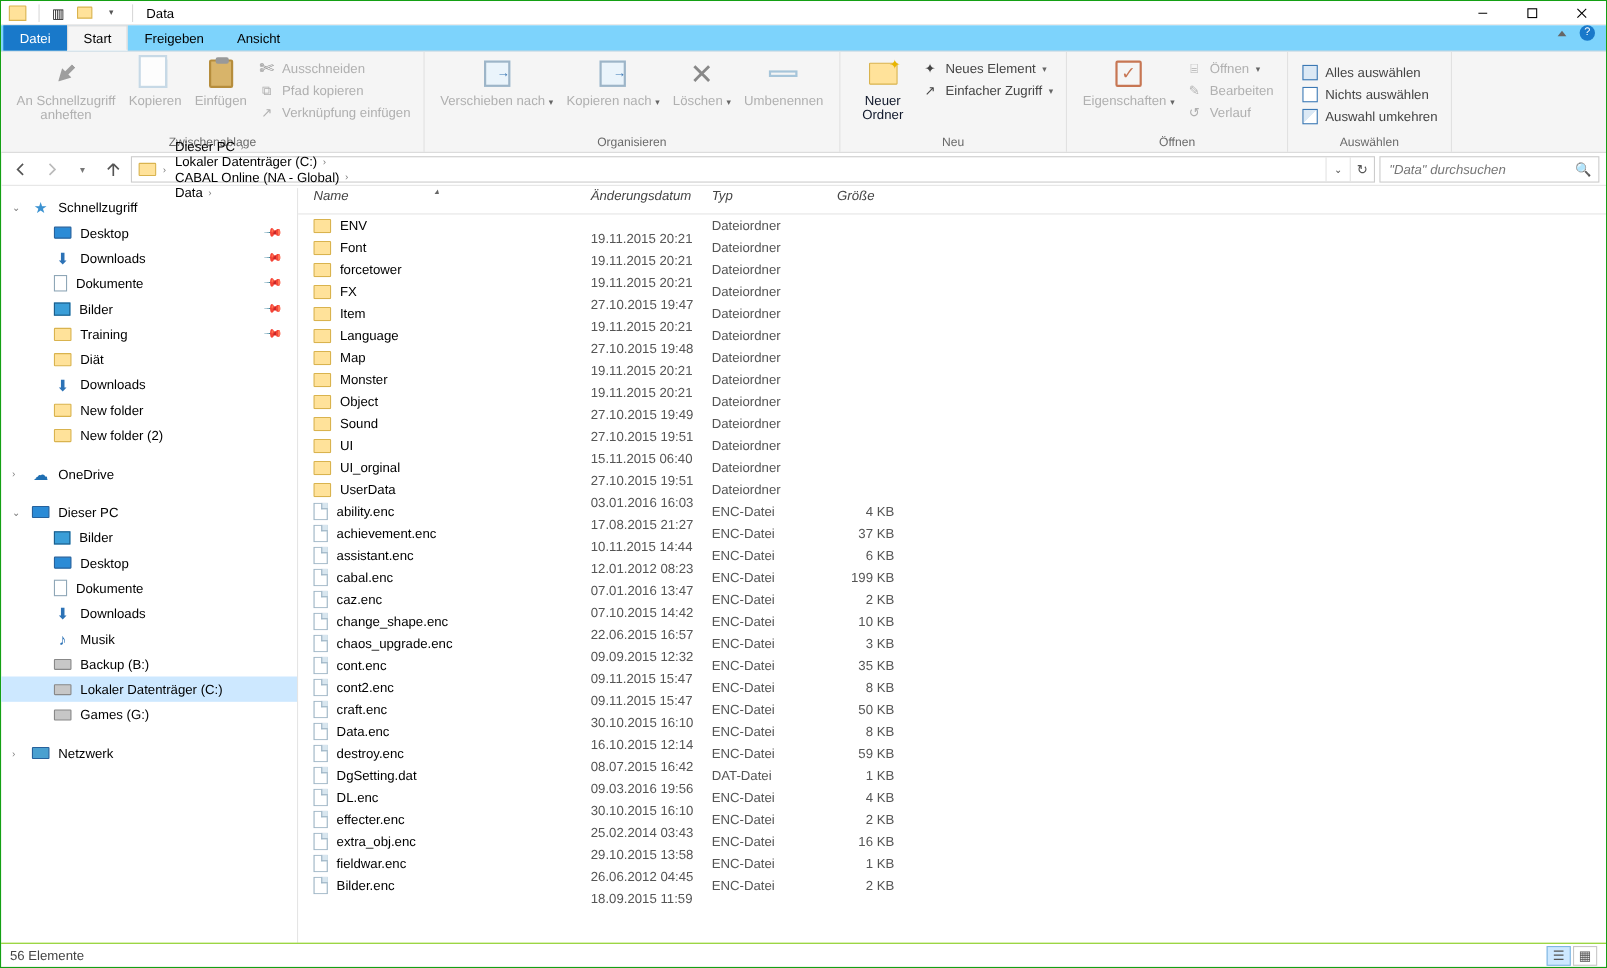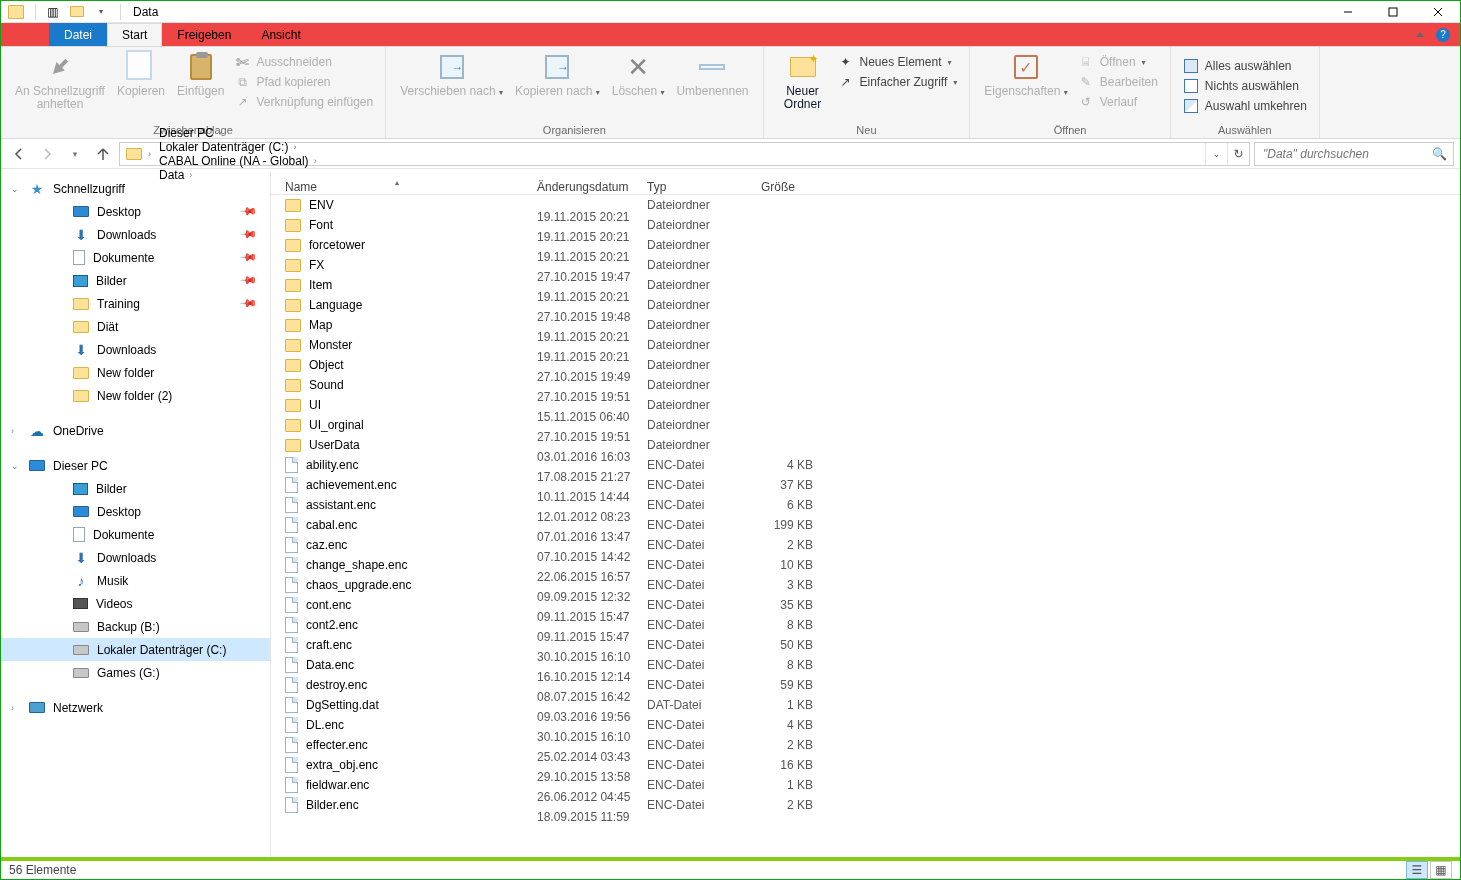--- a/index.html
+++ b/index.html
@@ -9,21 +9,21 @@
 .titlebar { height: 22px; display: flex; align-items: center; background: #fff; border-bottom: 1px solid #e5e5e5; }
 .titlebar .qat { display: flex; align-items: center; padding-left: 4px; }
 .titlebar .qat-icon { width: 22px; height: 18px; display: flex; align-items: center; justify-content: center; margin-right: 2px; }
 .titlebar .folder-glyph { width: 16px; height: 14px; background: #ffe29a; border: 1px solid #d9b34e; border-radius: 1px 1px 0 0; position: relative; }
 .titlebar .divider { width: 1px; height: 16px; background: #d9d9d9; margin: 0 6px; }
 .titlebar .title { padding-left: 6px; }
 .winbtns { margin-left: auto; display: flex; }
 .winbtn { width: 45px; height: 22px; display: flex; align-items: center; justify-content: center; }
 
 
-.tabs { height: 24px; display: flex; align-items: center; border-bottom: 1px solid #dadada; background: #ef4444; padding-left: 46px; }
+.tabs { height: 24px; display: flex; align-items: flex-start; border-bottom: 1px solid #dadada; background: #7dd3fc; }
 .tab { padding: 4px 14px 3px 14px; font-size: 12px; border: 1px solid transparent; cursor: default; }
 .tab.datei { background: #1979ca; color: #fff; margin-left: 2px; }
 .tab.active { border: 1px solid #dadada; border-bottom-color: #f5f5f5; background: #f5f5f5; }
 .tabs .help { margin-left: auto; padding-right: 10px; display: flex; gap: 12px; align-items: center; }
 .caret-up { width: 0; height: 0; border-left: 4px solid transparent; border-right: 4px solid transparent; border-bottom: 5px solid #666; }
 .help-circ { width: 14px; height: 14px; border-radius: 50%; background: #1979ca; color: #fff; text-align: center; line-height: 14px; font-size: 10px; }
 
 
 .ribbon { background: #f5f5f5; border-bottom: 1px solid #dadada; height: 92px; display: flex; }
 .group { display: flex; flex-direction: column; align-items: center; border-right: 1px solid #e1e1e1; padding: 2px 8px 0 8px; }
@@ -65,40 +65,40 @@
 .addr-tail { margin-left: auto; display: flex; }
 .addr-tail .btn { width: 22px; height: 22px; display: flex; align-items: center; justify-content: center; color: #555; border-left: 1px solid #e3e3e3; }
 .searchbox { width: 200px; height: 24px; border: 1px solid #cccccc; display: flex; align-items: center; padding: 0 6px; color: #888; }
 .searchbox input { border: 0; outline: 0; flex: 1; font-size: 12px; color: #888; font-style: italic; background: transparent; }
 .searchbox .mag { color: #777; }
 
 
 .body { position: absolute; top: 170px; bottom: 22px; left: 0; right: 0; display: flex; }
 .nav { width: 270px; border-right: 1px solid #e5e5e5; overflow-y: auto; padding-top: 6px; }
 .nav-item { display: flex; align-items: center; height: 23px; padding-left: 28px; gap: 8px; position: relative; }
-.nav-item.indent { padding-left: 72px; }
+.nav-item.indent { padding-left: 48px; }
 .nav-item.selected { background: #cde8ff; }
 .nav-item .pin { position: absolute; right: 14px; color: #7a7a7a; font-size: 11px; transform: rotate(45deg); }
 .nav-item .chev { position: absolute; left: 10px; color: #7a7a7a; font-size: 9px; }
 .nav-sep { height: 12px; }
 .nic { width: 16px; height: 16px; display: inline-flex; align-items: center; justify-content: center; }
 .nic.folder { background: #ffe29a; border: 1px solid #d9b34e; border-radius: 1px; width: 16px; height: 12px; }
 .nic.drive { width: 16px; height: 10px; background: #c7c7c7; border: 1px solid #888; border-radius: 1px; }
 .nic.monitor { width: 16px; height: 11px; background: #2b8bd6; border: 1px solid #26619c; border-radius: 1px; }
 .nic.cloud { color: #1f6fb2; font-size: 14px; }
 .nic.star { color: #3b92d1; font-size: 14px; }
 .nic.arrow-down { color: #2c72b6; font-size: 14px; }
 .nic.doc { width: 12px; height: 15px; background: #fff; border: 1px solid #8fa7b7; }
 .nic.pic { width: 15px; height: 12px; background: #3a9ed8; border: 1px solid #1c5d8a; }
 .nic.music { color: #2c72b6; font-size: 14px; }
 .nic.video { width: 15px; height: 11px; background: #555; border: 1px solid #333; }
 
 
 .files { flex: 1; display: flex; flex-direction: column; }
-.cols { display: flex; height: 24px; border-bottom: 1px solid #e5e5e5; align-items: flex-end; color: #444; }
+.cols { display: flex; height: 24px; border-bottom: 1px solid #e5e5e5; align-items: flex-start; color: #444; font-style: italic; }
 .col { padding-left: 14px; position: relative; }
 .col.name { width: 252px; }
 .col.date { width: 110px; }
 .col.type { width: 114px; }
 .col.size { width: 80px; text-align: left; }
 .col .sort { position: absolute; left: 50%; top: -2px; transform: translateX(-50%); font-size: 8px; color: #666; }
 .filelist { flex: 1; overflow-y: scroll; }
 .row { display: flex; align-items: center; height: 20px; }
 .cell { padding-left: 14px; white-space: nowrap; overflow: hidden; text-overflow: ellipsis; }
 .cell.name { width: 252px; display: flex; align-items: center; gap: 8px; }
@@ -109,21 +109,21 @@
 .fic.folder { background: #ffe29a; border: 1px solid #d9b34e; border-radius: 1px; }
 .fic.file { width: 13px; height: 16px; background: #fff; border: 1px solid #9cb3c4; position: relative; }
 .fic.file::before { content: ""; position: absolute; right: -1px; top: -1px; width: 5px; height: 5px; background: #d8e6ef; border-left: 1px solid #9cb3c4; border-bottom: 1px solid #9cb3c4; }
 
 
 .filelist::-webkit-scrollbar { width: 16px; }
 .filelist::-webkit-scrollbar-track { background: #f0f0f0; }
 .filelist::-webkit-scrollbar-thumb { background: #c2c2c2; }
 
 
-.status { position: absolute; bottom: 0; left: 0; right: 0; height: 22px; border-top: 4px solid #84cc16; display: flex; align-items: center; padding: 0 8px; font-size: 12px; color: #444; }
+.status { position: absolute; bottom: 0; left: 0; right: 0; height: 22px; border-top: 1px solid #84cc16; display: flex; align-items: center; padding: 0 8px; font-size: 12px; color: #444; }
 .status .viewbtns { margin-left: auto; display: flex; gap: 2px; }
 .status .vb { width: 22px; height: 18px; border: 1px solid #c7c7c7; display:flex; align-items:center; justify-content:center; color:#555; }
 .status .vb.active { background: #cde8ff; border-color: #7fb6e0; }
 </style>
 </head>
 <body>
 
 <div class="titlebar">
   <div class="qat">
     <div class="qat-icon">
@@ -441,24 +441,20 @@
         </div>
         <div class="nav-item indent">
           <span class="nic arrow-down">⬇</span>
           <span>Downloads</span>
         </div>
         <div class="nav-item indent">
           <span class="nic music">♪</span>
           <span>Musik</span>
         </div>
         <div class="nav-item indent">
-          <span class="nic video"></span>
-          <span>Videos</span>
-        </div>
-        <div class="nav-item indent">
           <span class="nic drive"></span>
           <span>Backup (B:)</span>
         </div>
         <div class="nav-item indent selected">
           <span class="nic drive"></span>
           <span>Lokaler Datenträger (C:)</span>
         </div>
         <div class="nav-item indent">
           <span class="nic drive"></span>
           <span>Games (G:)</span>

